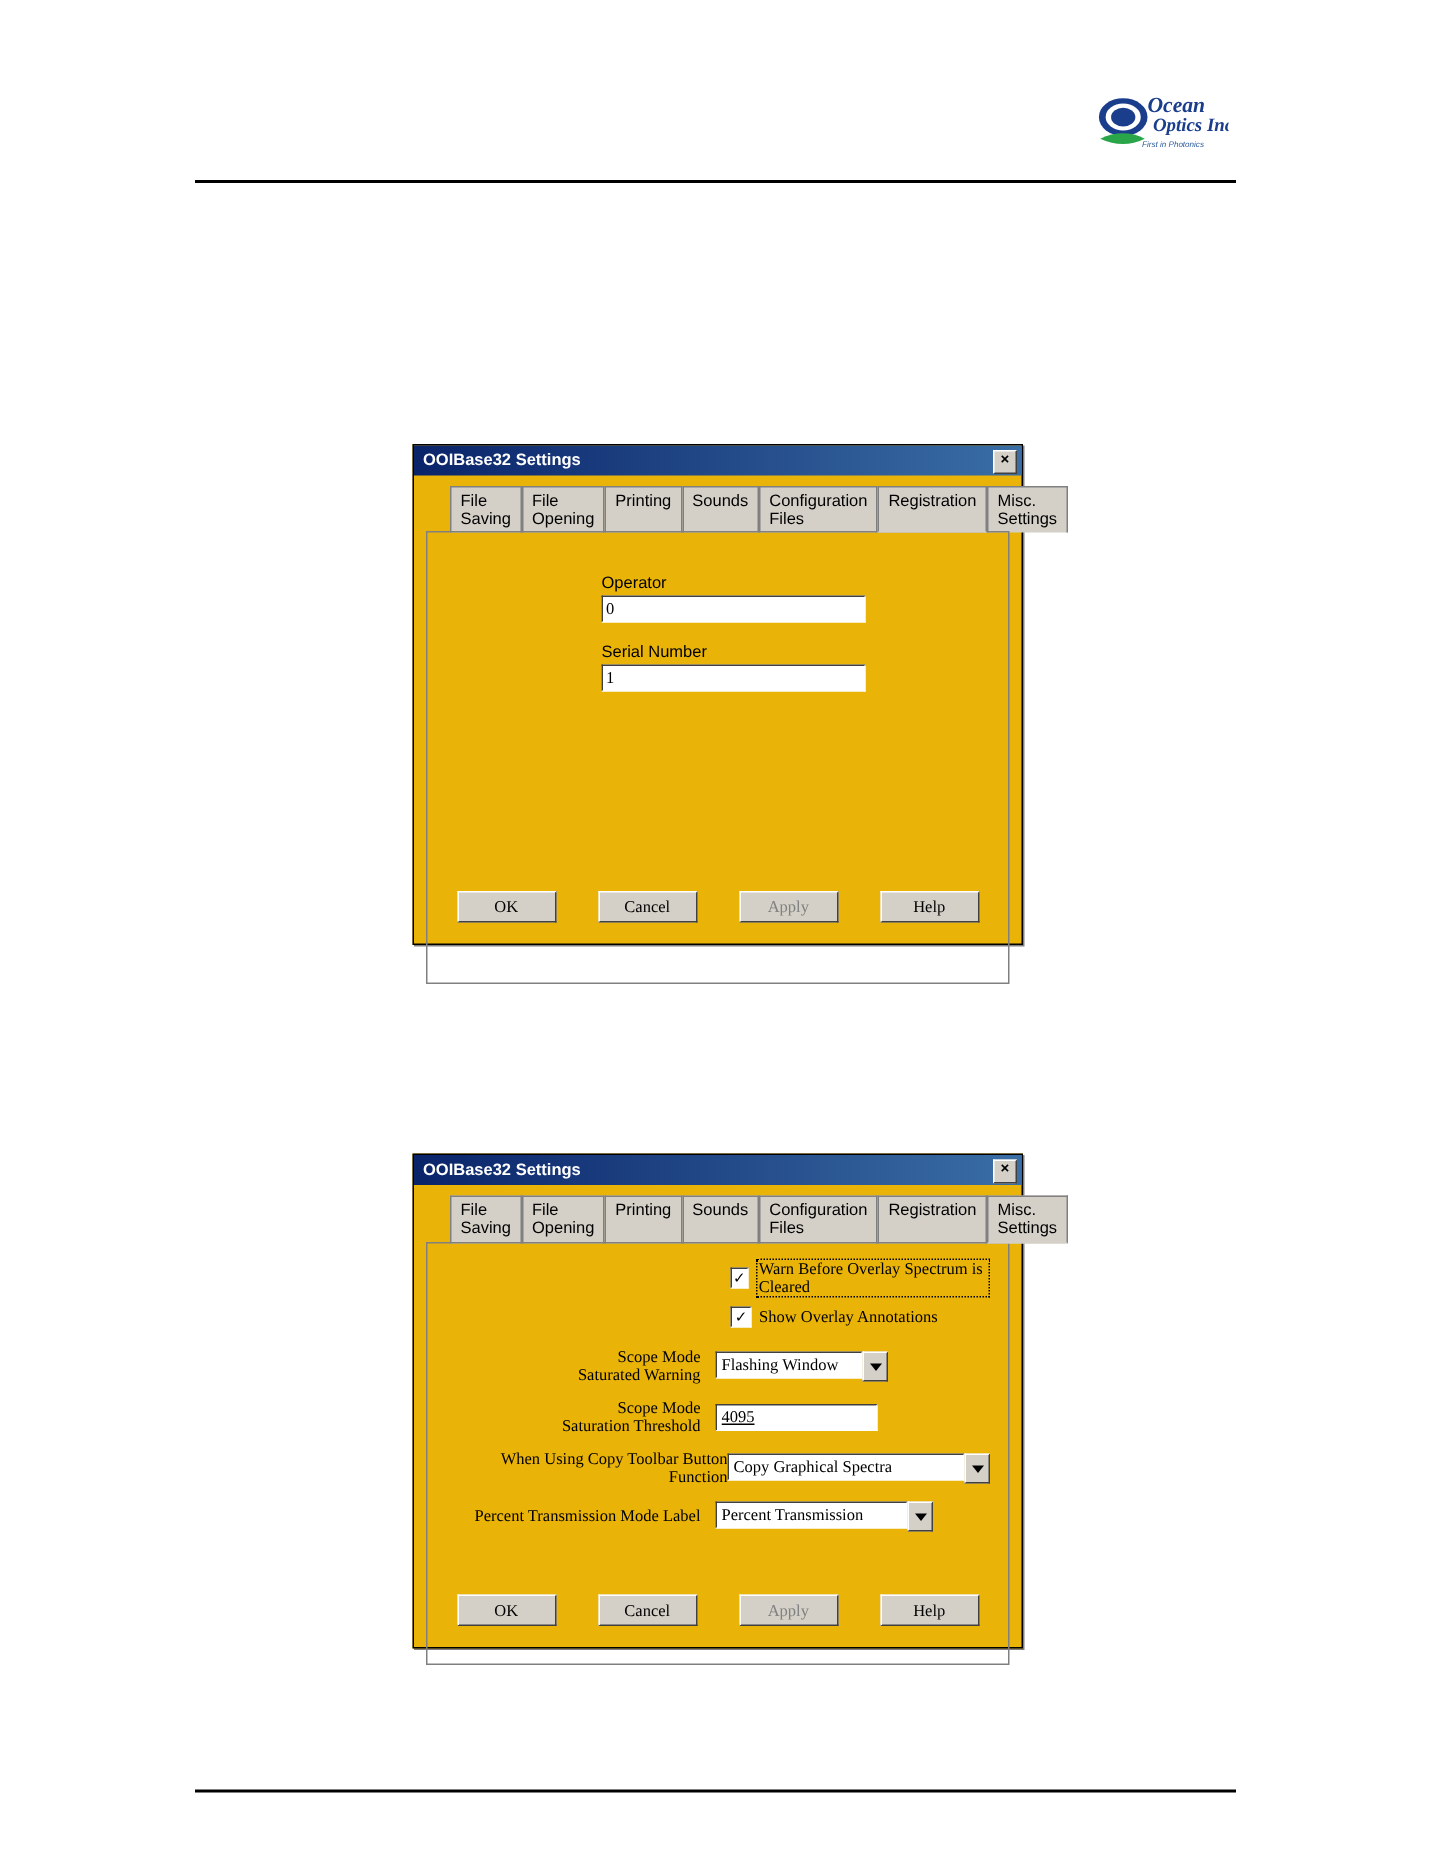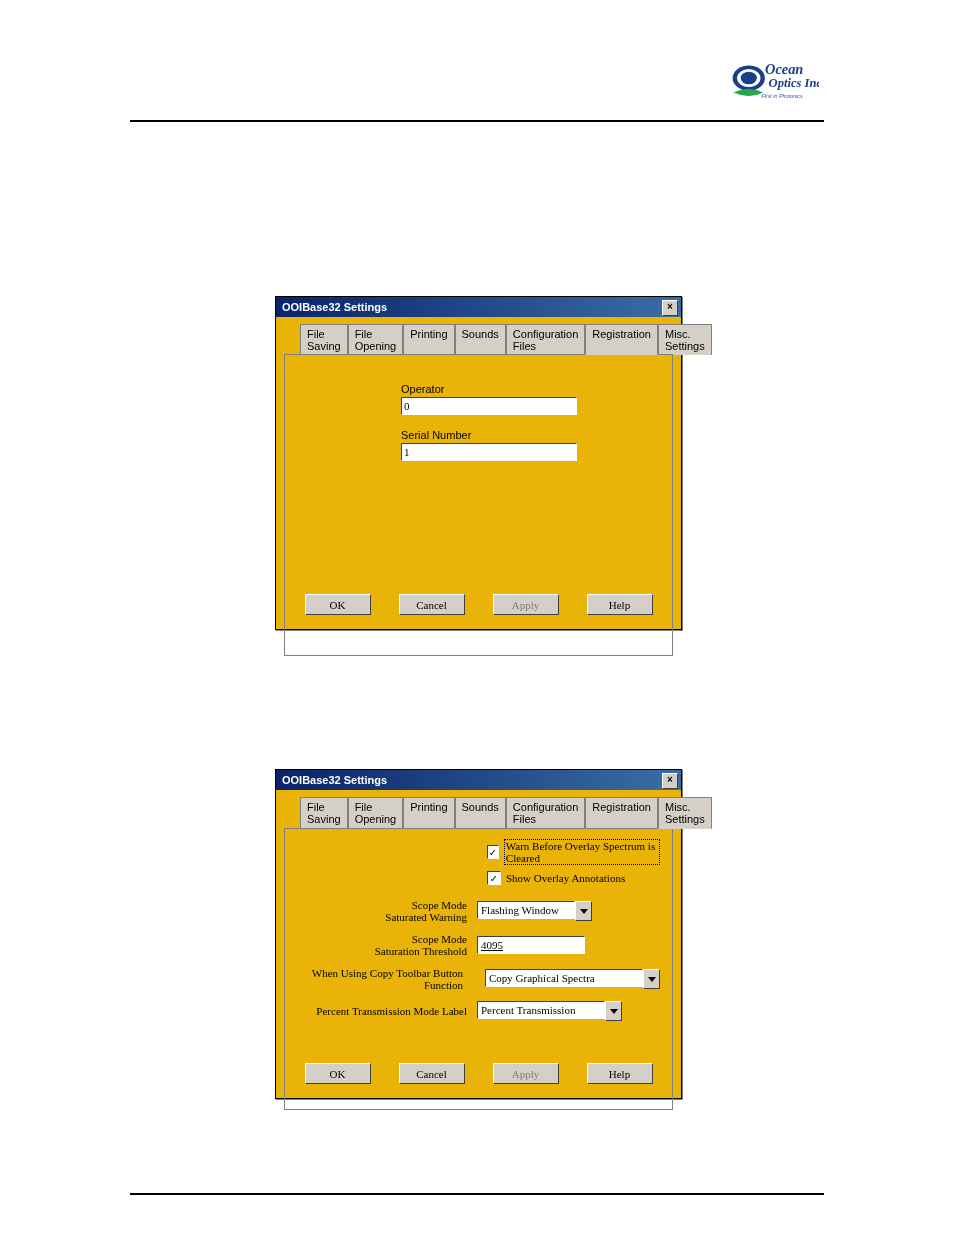--- a/index.html
+++ b/index.html
@@ -126,21 +126,21 @@
 
       <div class="misc-row">
         <div class="misc-label" style="white-space:pre-line">Scope Mode
 Saturation Threshold</div>
         <input class="combo-in" style="width: 100px; text-decoration: underline;" value="4095">
       </div>
 
 
 
       <div class="misc-row">
-        <div class="misc-label" style="width:190px;padding-right:22px">When Using Copy Toolbar Button Function</div>
+        <div class="misc-label" style="width:190px;padding-right:0">When Using Copy Toolbar Button Function</div>
         <div class="combo">
           <div class="combo-in" style="width:150px">Copy Graphical Spectra</div>
           <div class="combo-btn">
               <div class="tri-down"></div>
             </div>
         </div>
       </div>
 
       <div class="misc-row">
         <div class="misc-label">Percent Transmission Mode Label</div>

